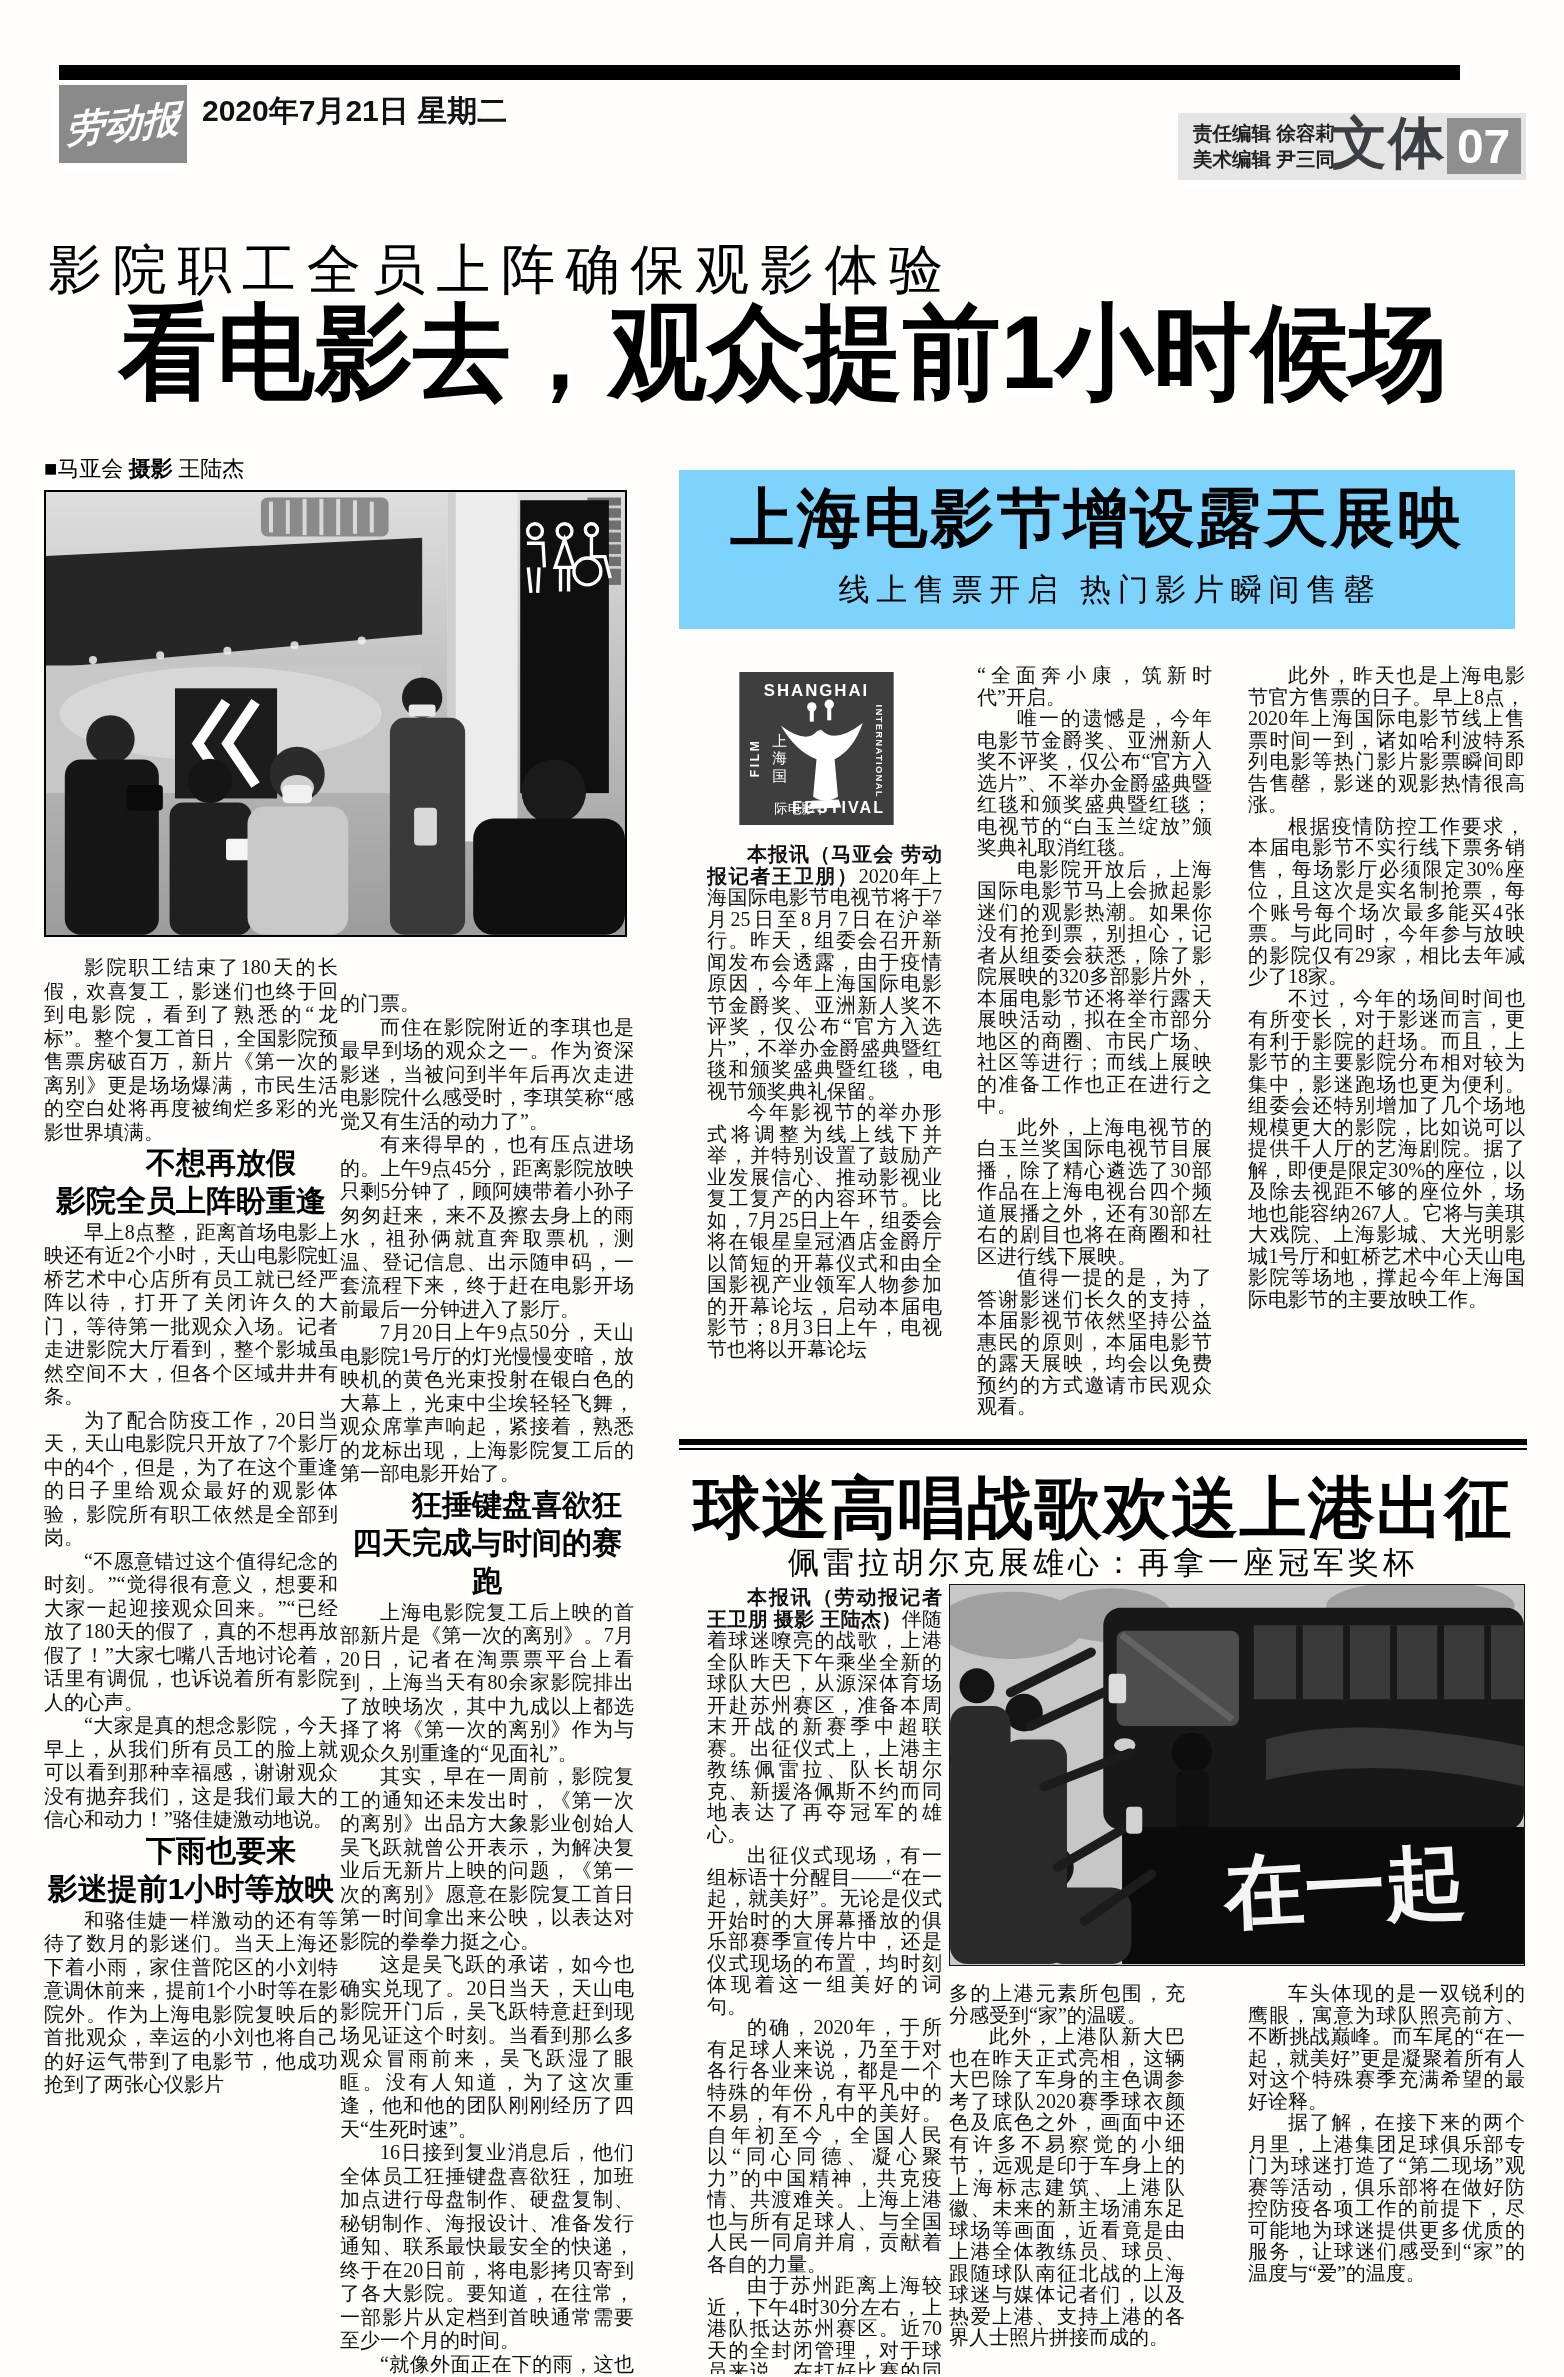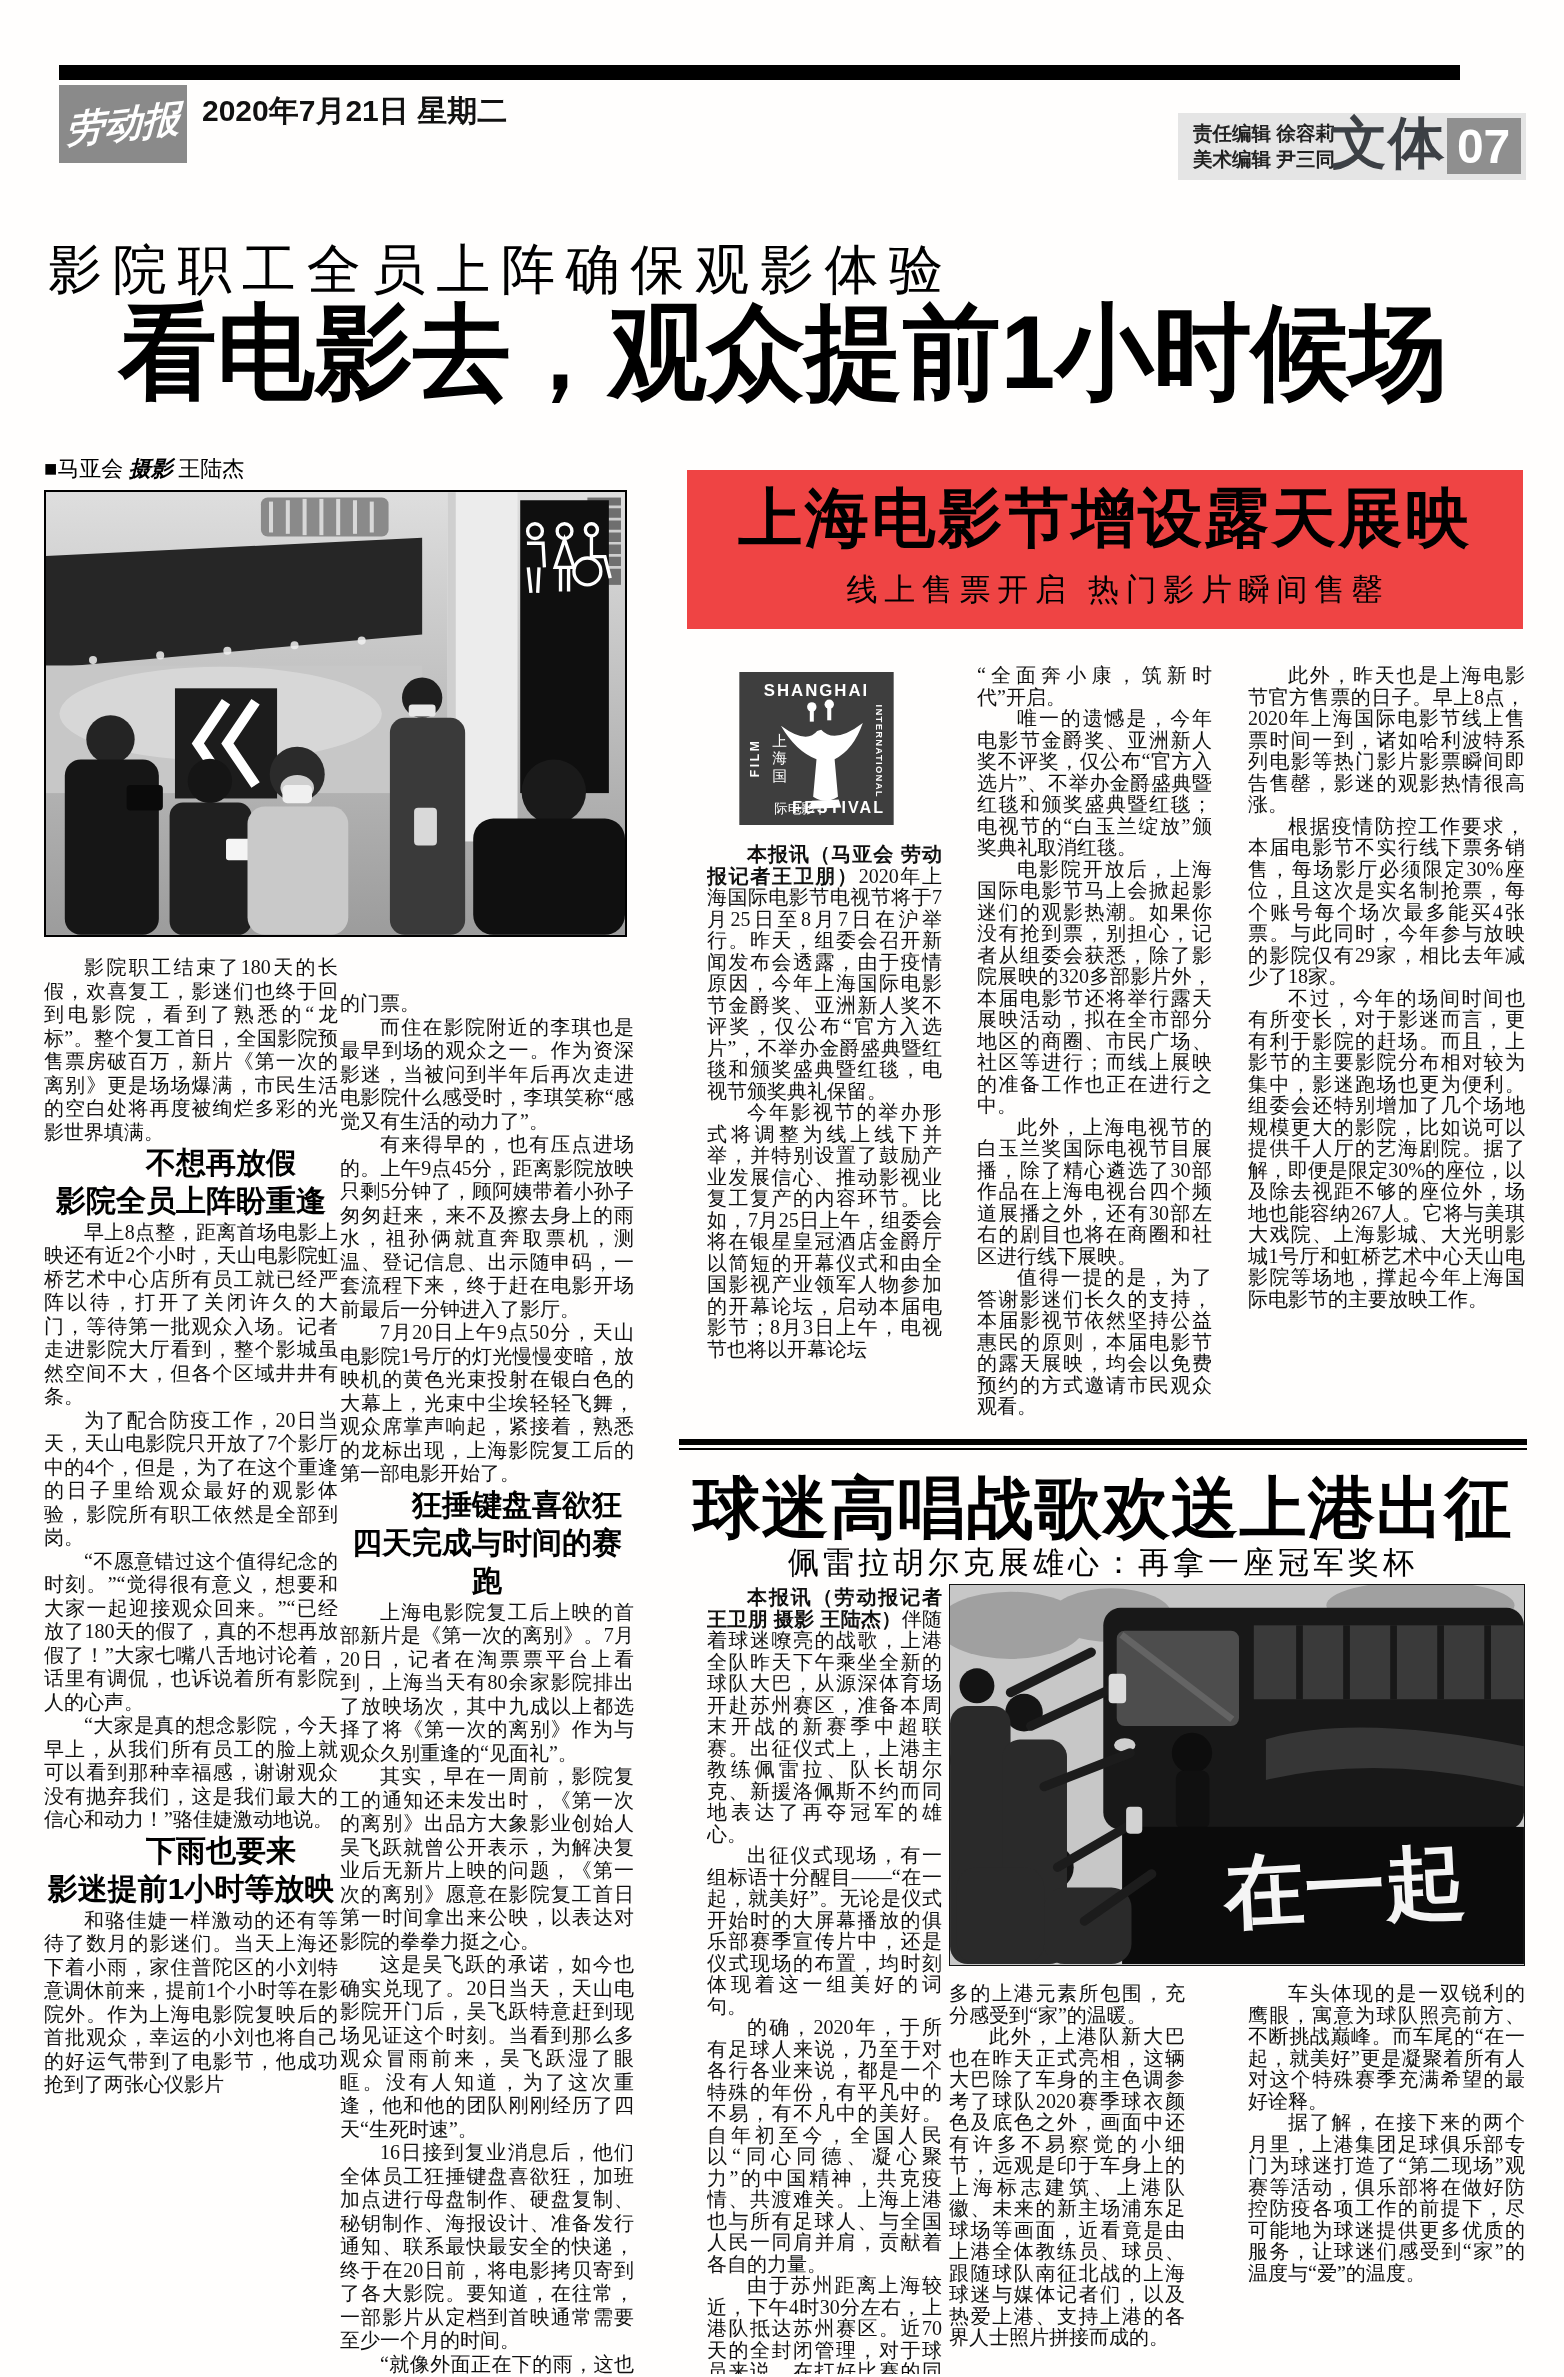--- a/index.html
+++ b/index.html
@@ -26,37 +26,37 @@
     display:flex;align-items:center;justify-content:center;}
   .pageNumBox span{color:#fff;font-family:"Liberation Sans",sans-serif;font-weight:bold;font-size:48px;}
   
   .kicker{left:48px;top:234px;width:1466px;text-align:left;
     font-family:"Liberation Sans","DejaVu Sans",sans-serif;font-weight:500;
     font-size:54px;letter-spacing:10.7px;color:#000;}
   .bigHeadline{left:50px;top:288px;width:1466px;text-align:center;margin:0;
     font-family:"Liberation Sans","DejaVu Sans",sans-serif;font-weight:bold;
     font-size:98px;letter-spacing:0px;color:#000;transform:scaleY(1.06);}
   .credit{left:44px;top:454px;font-size:22px;color:#000;}
-  .credit b{font-family:"Liberation Sans",sans-serif;font-style:italic;}
+  .credit b{font-family:"Liberation Sans",sans-serif;}
   
   .photo1{left:44px;top:490px;width:583px;height:447px;border:2px solid #000;box-sizing:border-box;background:#cfcfcf;}
   .photo2{left:949px;top:1584px;width:576px;height:382px;border:1.3px solid #111;box-sizing:border-box;background:#c7c7c7;}
   
   .tcol{font-size:20px;line-height:23.5px;text-align:justify;overflow:hidden;color:#101010;}
   .tcol.tight{line-height:21.5px;}
   .tcol p{margin:0;text-indent:2em;}
   .tcol p.cont{text-indent:0;}
   .bh{font-family:"Liberation Sans","DejaVu Sans",sans-serif;font-weight:bold;
     font-size:30px;line-height:1.28;text-align:center;text-indent:0;
     margin:19px 0 13.4px 0;white-space:pre-line;color:#000;}
   .lead-in{font-family:"Liberation Sans",sans-serif;font-weight:bold;}
   .colA{left:44px;top:956px;width:294px;height:1419px;}
   .colB{left:340px;top:992px;width:294px;height:1419px;}
   
-  .festPanel{left:679px;top:470px;width:836px;height:159px;background:#ef4444;margin-left:8px;}
+  .festPanel{left:679px;top:470px;width:836px;height:159px;background:#7dd3fc;}
   .festHeadline{position:absolute;left:0;top:5.4px;width:100%;text-align:center;margin:0;
     font-family:"Liberation Sans",sans-serif;font-weight:bold;font-size:64px;letter-spacing:2.7px;color:#000;}
   .festSub{position:absolute;left:0;top:99px;width:100%;text-align:center;
     font-family:"Liberation Sans",sans-serif;font-weight:500;font-size:31px;letter-spacing:6.7px;color:#000;padding-left:13px;}
   .siffLogo{left:739px;top:672px;width:155px;height:153px;}
   .festC1{left:707px;top:844px;width:235px;height:582px;}
   .festC2{left:977px;top:665px;width:235px;height:762px;}
   .festC3{left:1248px;top:665px;width:277px;height:762px;}
   
   .rule2{left:679px;top:1439px;width:848px;height:12px;}

